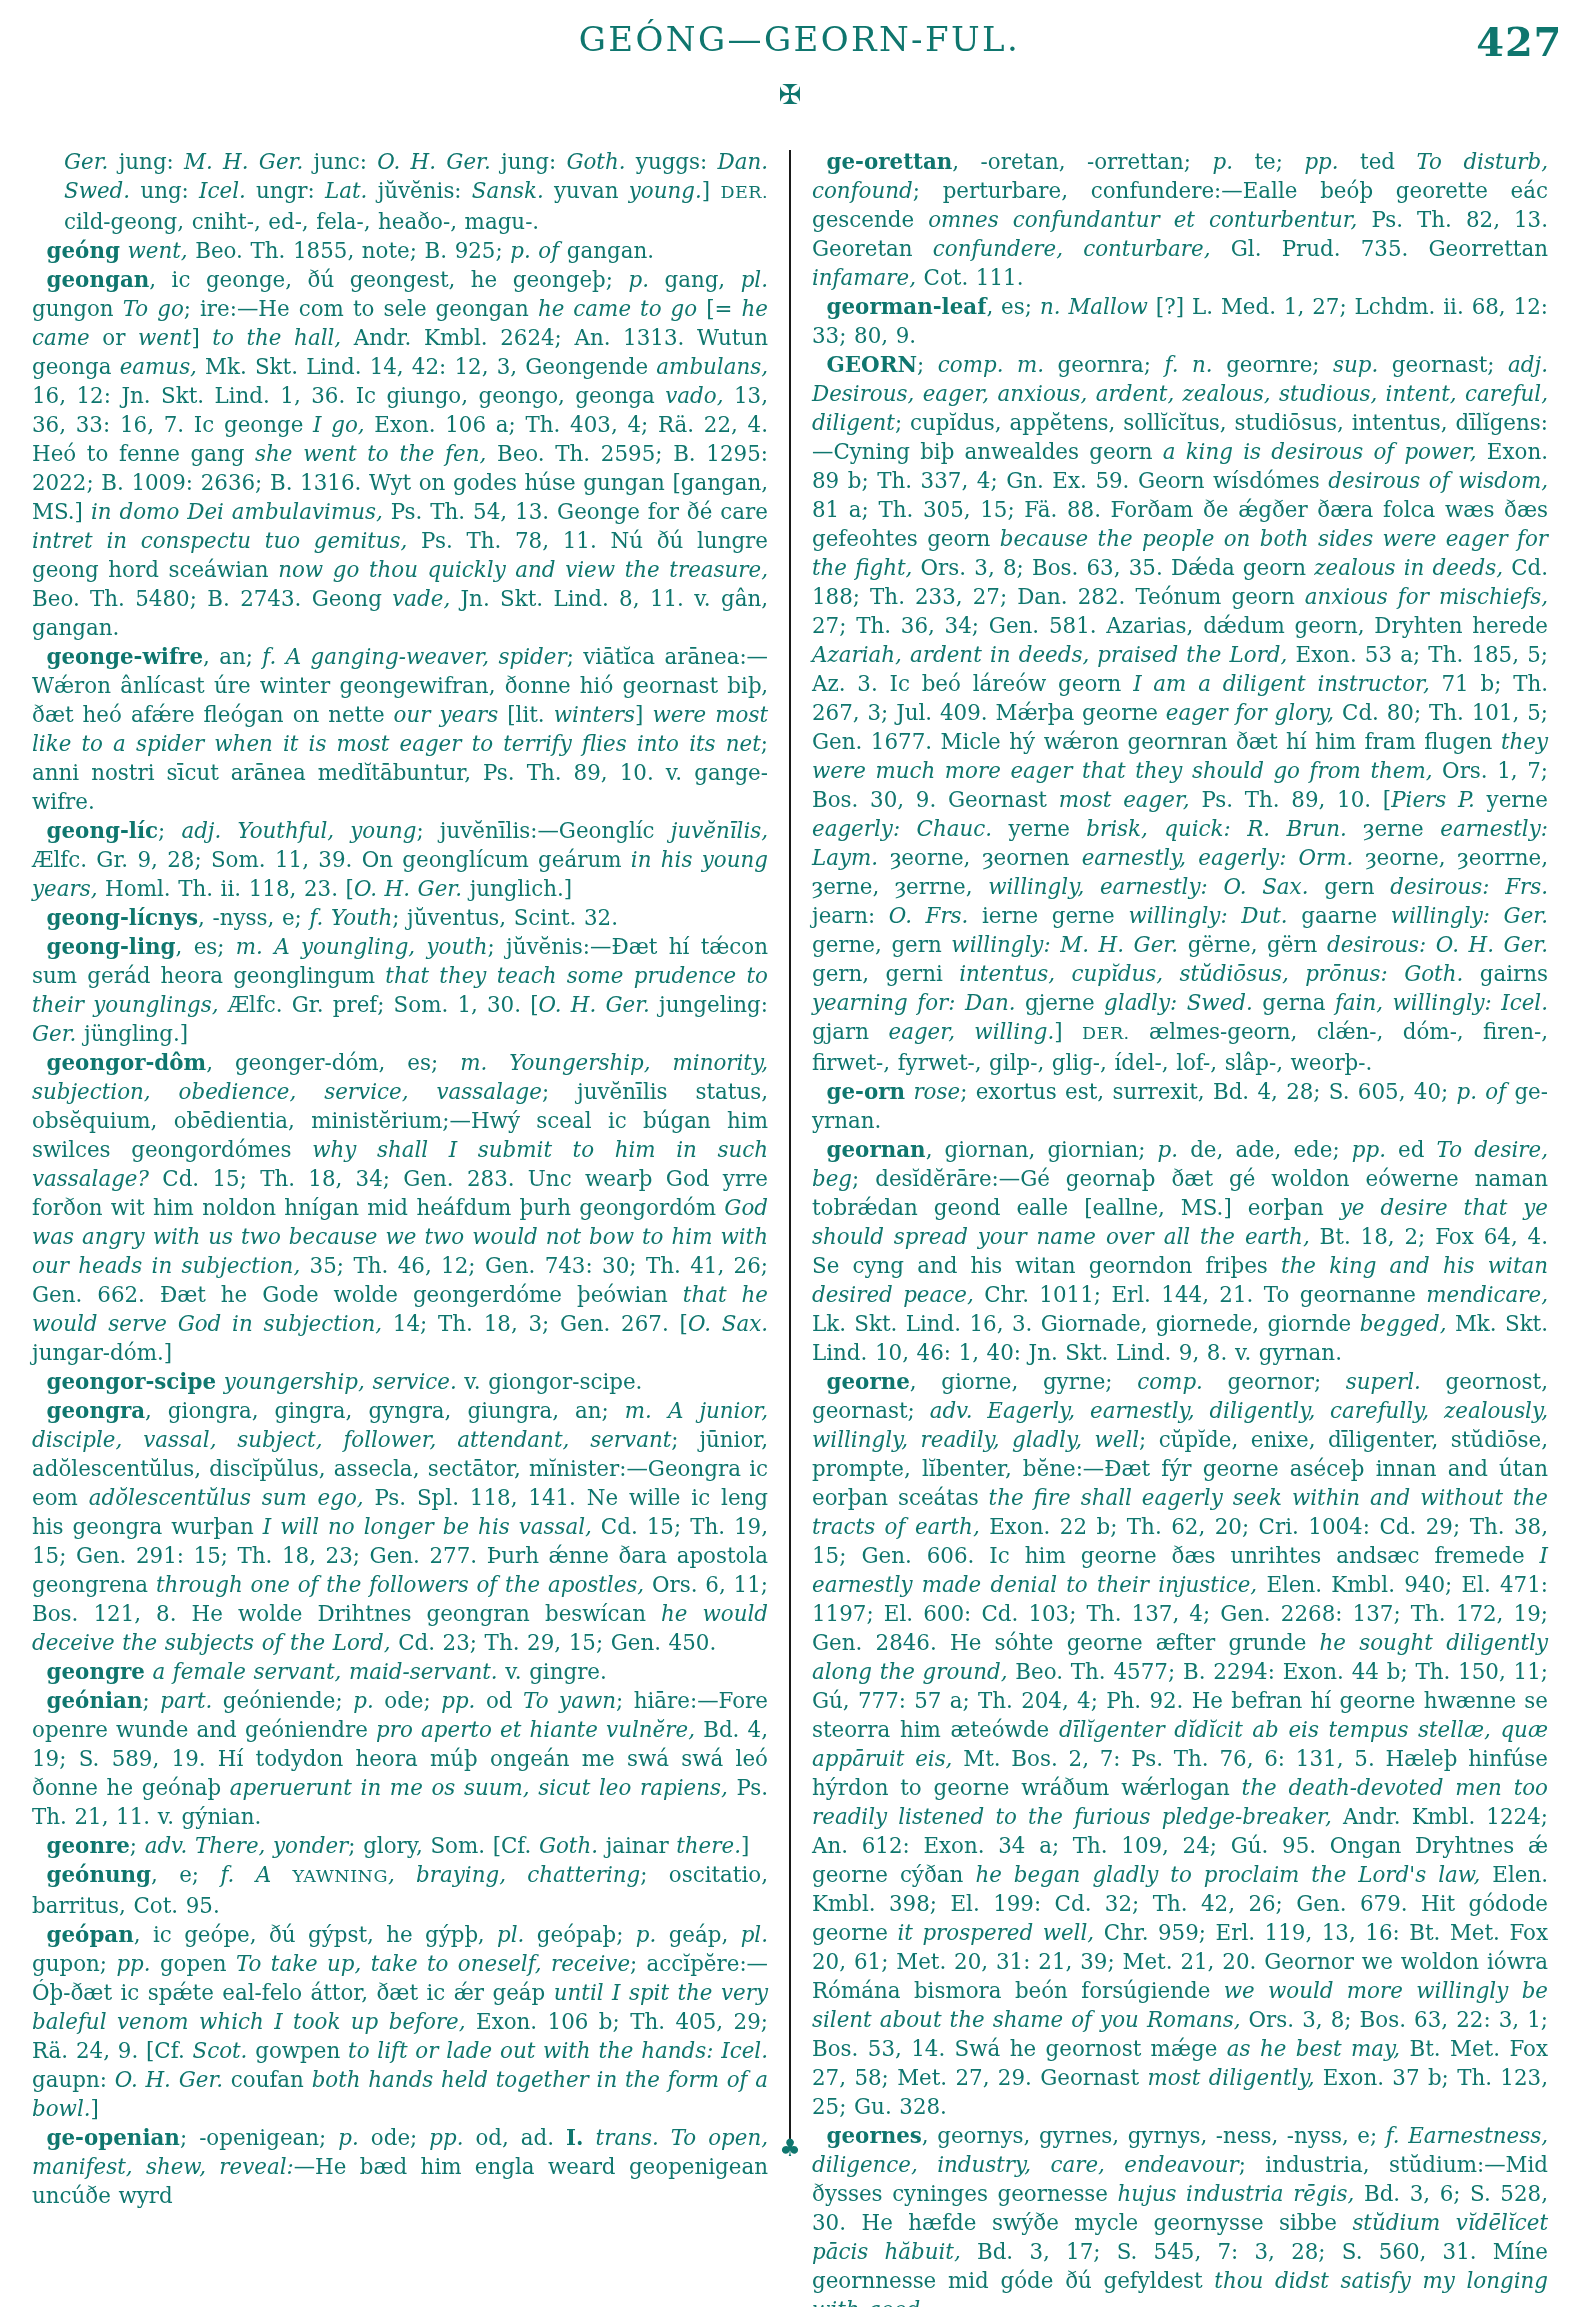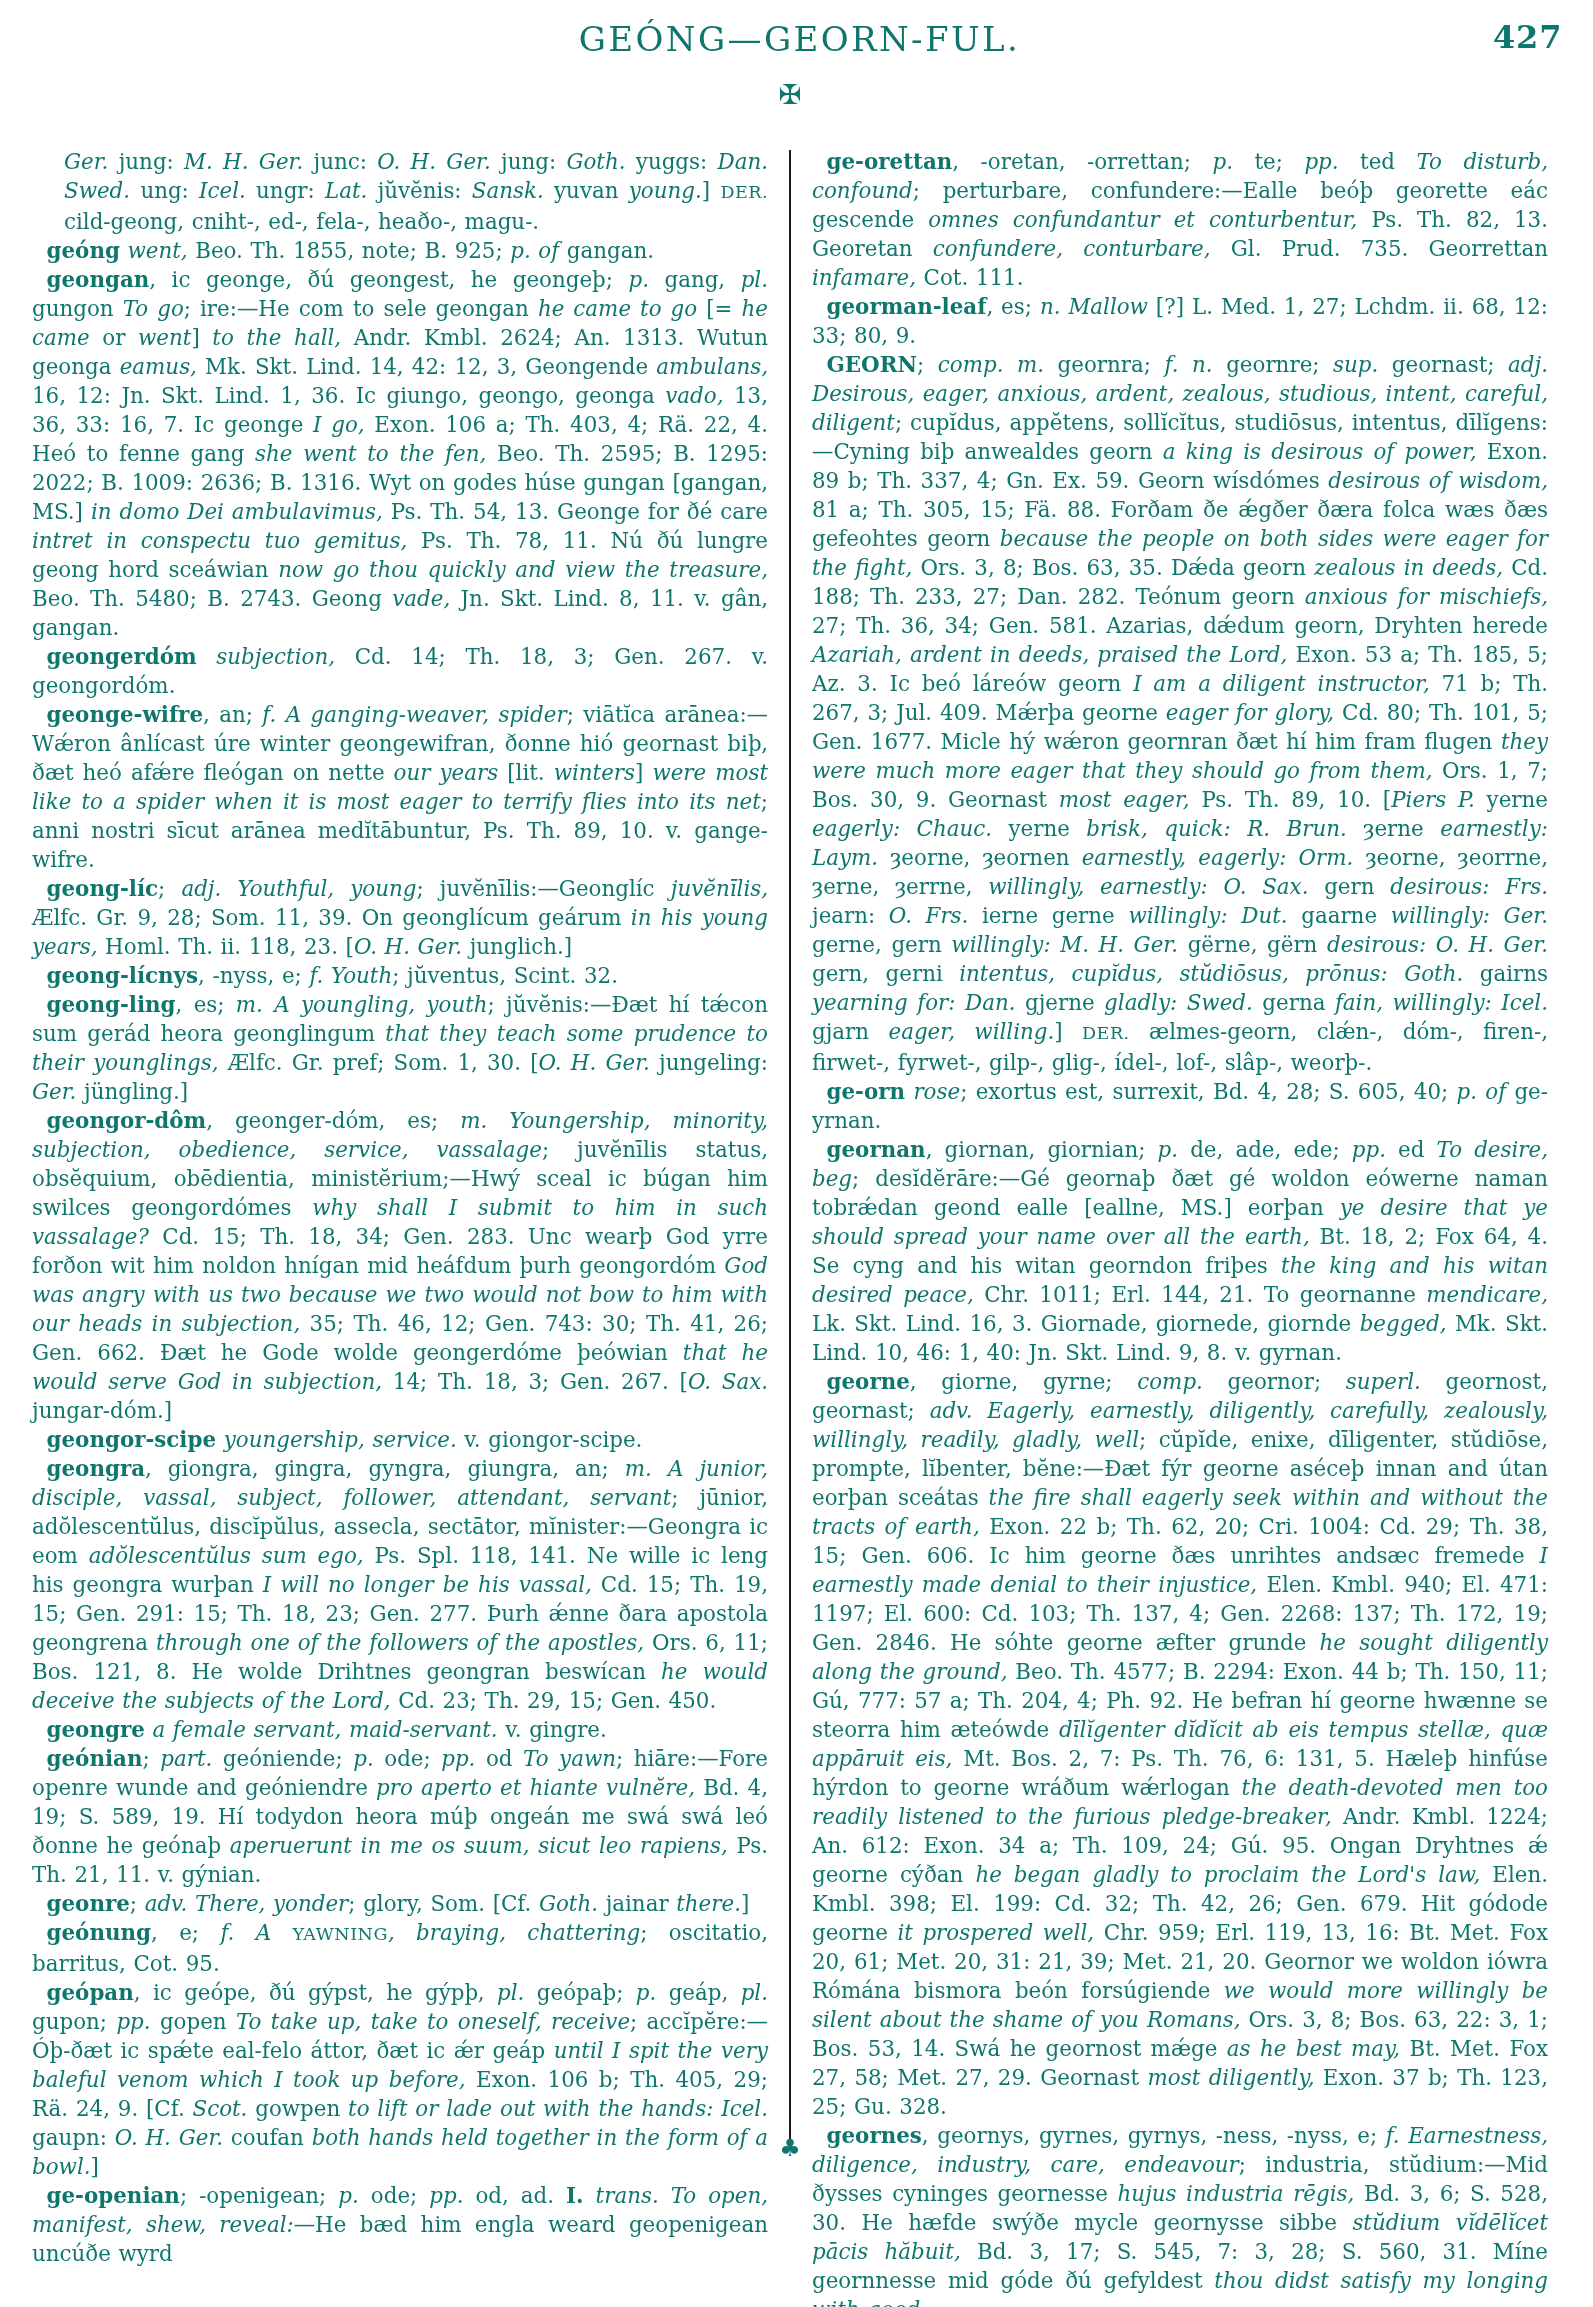--- a/index.html
+++ b/index.html
@@ -15,21 +15,21 @@
   }
   .header { position:relative; height:58px; }
   .title {
     position:absolute; left:0; right:0; top:4.8px;
     text-align:center;
     font-size:34px; letter-spacing:2.4px;
     white-space:nowrap;
   }
   .pagenum {
     position:absolute; right:4.8px; top:3.2px;
-    font-size:32px; font-weight:bold;
+    font-size:40px; font-weight:bold;
     letter-spacing:0.8px;
     margin-left:39px;
   }
   .columns { display:flex; margin-top:74px; align-items:flex-start; }
   .col {
     width:736px;
     text-align:justify;
     font-size:21.4px;
     line-height:29px;
     word-spacing:0.8px;
@@ -59,21 +59,20 @@
 <div class="page">
   <div class="header">
     <div class="title">GEÓNG—GEORN-FUL.</div>
     <div class="pagenum">427</div>
   </div>
   <div class="columns">
     <div class="col">
         <p class="entry no-indent"><span class="seg-i">Ger.</span><span class="seg-n"> jung: </span><span class="seg-i">M. H. Ger.</span><span class="seg-n"> junc: </span><span class="seg-i">O. H. Ger.</span><span class="seg-n"> jung: </span><span class="seg-i">Goth.</span><span class="seg-n"> yuggs: </span><span class="seg-i">Dan. Swed.</span><span class="seg-n"> ung: </span><span class="seg-i">Icel.</span><span class="seg-n"> ungr: </span><span class="seg-i">Lat.</span><span class="seg-n"> jŭvĕnis: </span><span class="seg-i">Sansk.</span><span class="seg-n"> yuvan </span><span class="seg-i">young.</span><span class="seg-n">]  </span><span class="seg-sc">DER.</span><span class="seg-n"> cild-geong, cniht-, ed-, fela-, heaðo-, magu-.</span></p>
         <p class="entry"><span class="seg-b">geóng</span><span class="seg-i"> went,</span><span class="seg-n"> Beo. Th. 1855, note; B. 925; </span><span class="seg-i">p. of</span><span class="seg-n"> gangan.</span></p>
         <p class="entry"><span class="seg-b">geongan</span><span class="seg-n">, ic geonge, ðú geongest, he geongeþ; </span><span class="seg-i">p.</span><span class="seg-n"> gang, </span><span class="seg-i">pl.</span><span class="seg-n"> gungon </span><span class="seg-i">To go</span><span class="seg-n">; ire:—He com to sele geongan </span><span class="seg-i">he came to go</span><span class="seg-n"> [= </span><span class="seg-i">he came</span><span class="seg-n"> or </span><span class="seg-i">went</span><span class="seg-n">] </span><span class="seg-i">to the hall,</span><span class="seg-n"> Andr. Kmbl. 2624; An. 1313.  Wutun geonga </span><span class="seg-i">eamus,</span><span class="seg-n"> Mk. Skt. Lind. 14, 42: 12, 3,  Geongende </span><span class="seg-i">ambulans,</span><span class="seg-n"> 16, 12: Jn. Skt. Lind. 1, 36.  Ic giungo, geongo, geonga </span><span class="seg-i">vado,</span><span class="seg-n"> 13, 36, 33: 16, 7.  Ic geonge </span><span class="seg-i">I go,</span><span class="seg-n"> Exon. 106 a; Th. 403, 4; Rä. 22, 4.  Heó to fenne gang </span><span class="seg-i">she went to the fen,</span><span class="seg-n"> Beo. Th. 2595; B. 1295: 2022; B. 1009: 2636; B. 1316.  Wyt on godes húse gungan [gangan, MS.] </span><span class="seg-i">in domo Dei ambulavimus,</span><span class="seg-n"> Ps. Th. 54, 13.  Geonge for ðé care </span><span class="seg-i">intret in conspectu tuo gemitus,</span><span class="seg-n"> Ps. Th. 78, 11.  Nú ðú lungre geong hord sceáwian </span><span class="seg-i">now go thou quickly and view the treasure,</span><span class="seg-n"> Beo. Th. 5480; B. 2743.  Geong </span><span class="seg-i">vade,</span><span class="seg-n"> Jn. Skt. Lind. 8, 11.  v. gân, gangan.</span></p>
-        <p class="entry"><span class="seg-b">geongerdóm</span><span class="seg-i"> subjection,</span><span class="seg-n"> Cd. 14; Th. 18, 3; Gen. 267.  v. geongordóm.</span></p>
         <p class="entry"><span class="seg-b">geonge-wifre</span><span class="seg-n">, an; </span><span class="seg-i">f. A ganging-weaver, spider</span><span class="seg-n">; viātĭca arānea:—Wǽron ânlícast úre winter geongewifran, ðonne hió geornast biþ, ðæt heó afǽre fleógan on nette </span><span class="seg-i">our years</span><span class="seg-n"> [lit. </span><span class="seg-i">winters</span><span class="seg-n">] </span><span class="seg-i">were most like to a spider when it is most eager to terrify flies into its net</span><span class="seg-n">; anni nostri sīcut arānea medĭtābuntur, Ps. Th. 89, 10.  v. gange-wifre.</span></p>
         <p class="entry"><span class="seg-b">geong-líc</span><span class="seg-n">; </span><span class="seg-i">adj. Youthful, young</span><span class="seg-n">; juvĕnīlis:—Geonglíc </span><span class="seg-i">juvĕnīlis,</span><span class="seg-n"> Ælfc. Gr. 9, 28; Som. 11, 39.  On geonglícum geárum </span><span class="seg-i">in his young years,</span><span class="seg-n"> Homl. Th. ii. 118, 23.  [</span><span class="seg-i">O. H. Ger.</span><span class="seg-n"> junglich.]</span></p>
         <p class="entry"><span class="seg-b">geong-lícnys</span><span class="seg-n">, -nyss, e; </span><span class="seg-i">f. Youth</span><span class="seg-n">; jŭventus, Scint. 32.</span></p>
         <p class="entry"><span class="seg-b">geong-ling</span><span class="seg-n">, es; </span><span class="seg-i">m. A youngling, youth</span><span class="seg-n">; jŭvĕnis:—Ðæt hí tǽcon sum gerád heora geonglingum </span><span class="seg-i">that they teach some prudence to their younglings,</span><span class="seg-n"> Ælfc. Gr. pref; Som. 1, 30.  [</span><span class="seg-i">O. H. Ger.</span><span class="seg-n"> jungeling: </span><span class="seg-i">Ger.</span><span class="seg-n"> jüngling.]</span></p>
         <p class="entry"><span class="seg-b">geongor-dôm</span><span class="seg-n">, geonger-dóm, es; </span><span class="seg-i">m. Youngership, minority, subjection, obedience, service, vassalage</span><span class="seg-n">; juvĕnīlis status, obsĕquium, obēdientia, ministĕrium;—Hwý sceal ic búgan him swilces geongordómes </span><span class="seg-i">why shall I submit to him in such vassalage?</span><span class="seg-n"> Cd. 15; Th. 18, 34; Gen. 283.  Unc wearþ God yrre forðon wit him noldon hnígan mid heáfdum þurh geongordóm </span><span class="seg-i">God was angry with us two because we two would not bow to him with our heads in subjection,</span><span class="seg-n"> 35; Th. 46, 12; Gen. 743: 30; Th. 41, 26; Gen. 662.  Ðæt he Gode wolde geongerdóme þeówian </span><span class="seg-i">that he would serve God in subjection,</span><span class="seg-n"> 14; Th. 18, 3; Gen. 267.  [</span><span class="seg-i">O. Sax.</span><span class="seg-n"> jungar-dóm.]</span></p>
         <p class="entry"><span class="seg-b">geongor-scipe</span><span class="seg-i"> youngership, service.</span><span class="seg-n">  v. giongor-scipe.</span></p>
         <p class="entry"><span class="seg-b">geongra</span><span class="seg-n">, giongra, gingra, gyngra, giungra, an; </span><span class="seg-i">m. A junior, disciple, vassal, subject, follower, attendant, servant</span><span class="seg-n">; jūnior, adŏlescentŭlus, discĭpŭlus, assecla, sectātor, mĭnister:—Geongra ic eom </span><span class="seg-i">adŏlescentŭlus sum ego,</span><span class="seg-n"> Ps. Spl. 118, 141.  Ne wille ic leng his geongra wurþan </span><span class="seg-i">I will no longer be his vassal,</span><span class="seg-n"> Cd. 15; Th. 19, 15; Gen. 291: 15; Th. 18, 23; Gen. 277.  Þurh ǽnne ðara apostola geongrena </span><span class="seg-i">through one of the followers of the apostles,</span><span class="seg-n"> Ors. 6, 11; Bos. 121, 8.  He wolde Drihtnes geongran beswícan </span><span class="seg-i">he would deceive the subjects of the Lord,</span><span class="seg-n"> Cd. 23; Th. 29, 15; Gen. 450.</span></p>
         <p class="entry"><span class="seg-b">geongre</span><span class="seg-i"> a female servant, maid-servant.</span><span class="seg-n">  v. gingre.</span></p>
         <p class="entry"><span class="seg-b">geónian</span><span class="seg-n">; </span><span class="seg-i">part.</span><span class="seg-n"> geóniende; </span><span class="seg-i">p.</span><span class="seg-n"> ode; </span><span class="seg-i">pp.</span><span class="seg-n"> od </span><span class="seg-i">To yawn</span><span class="seg-n">; hiāre:—Fore openre wunde and geóniendre </span><span class="seg-i">pro aperto et hiante vulnĕre,</span><span class="seg-n"> Bd. 4, 19; S. 589, 19.  Hí todydon heora múþ ongeán me swá swá leó ðonne he geónaþ </span><span class="seg-i">aperuerunt in me os suum, sicut leo rapiens,</span><span class="seg-n"> Ps. Th. 21, 11.  v. gýnian.</span></p>
         <p class="entry"><span class="seg-b">geonre</span><span class="seg-n">; </span><span class="seg-i">adv. There, yonder</span><span class="seg-n">; glory, Som.  [Cf. </span><span class="seg-i">Goth.</span><span class="seg-n"> jainar </span><span class="seg-i">there.</span><span class="seg-n">]</span></p>

